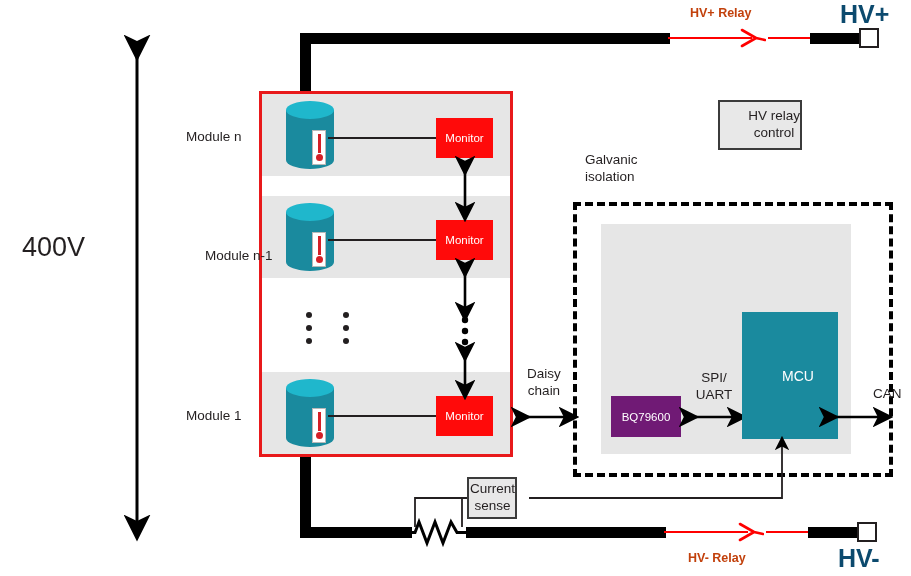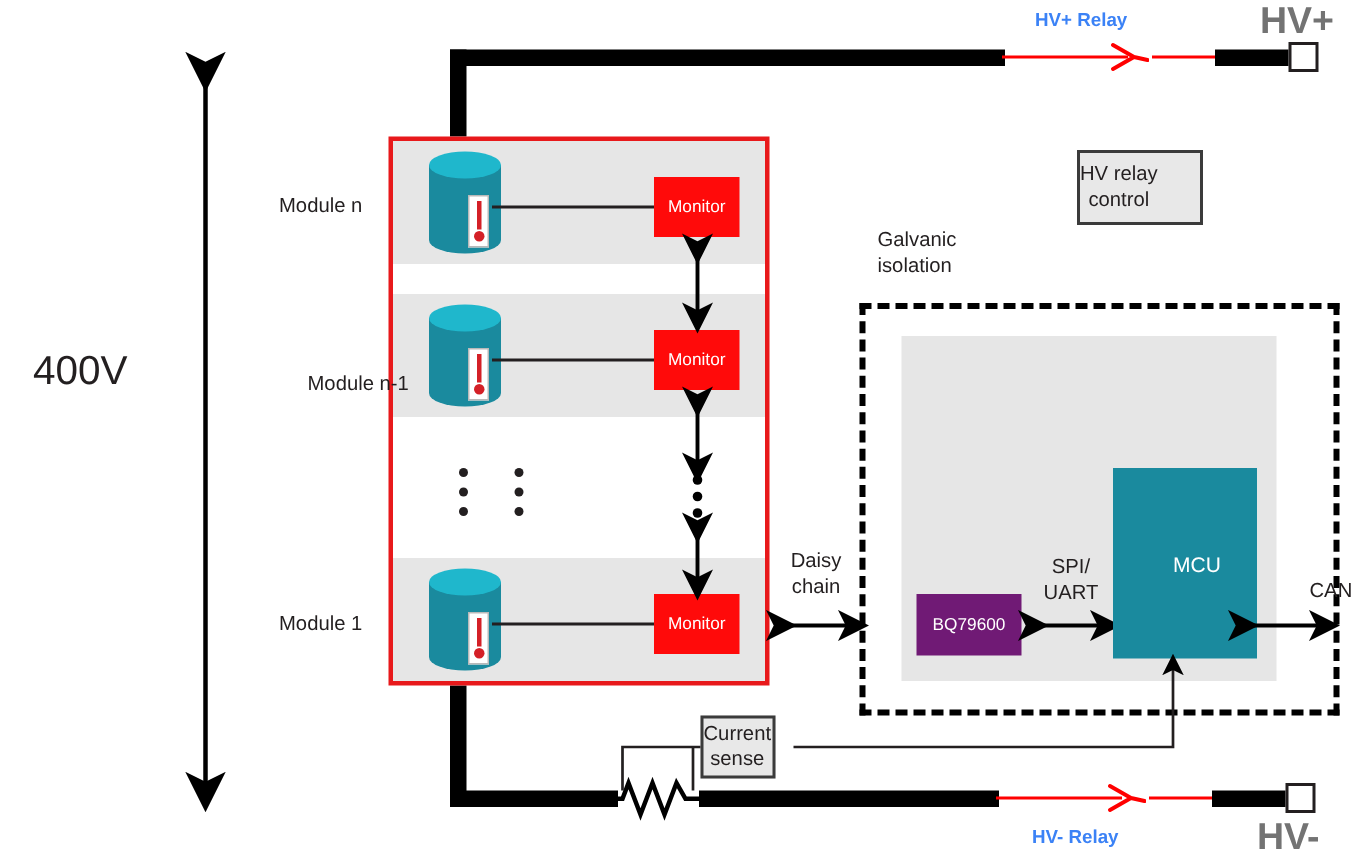--- a/index.html
+++ b/index.html
@@ -31,28 +31,28 @@
     position: absolute;
     color: #231f20;
     font-size: 27px;
     line-height: 1.15;
     white-space: pre;
     text-align: left;
   }
 
   .hv-term-label {
     position: absolute;
-    color: #737373;
+    color: #0c4a6e;
     font-weight: bold;
     font-size: 25px;
     white-space: pre;
   }
   .relay-label {
     position: absolute;
-    color: #3b82f6;
+    color: #c2410c;
     font-weight: bold;
     font-size: 12.5px;
     white-space: pre;
   }
 
   
   .pack-border {
     position: absolute;
     border: 3px solid #e8191b;
     background: #ffffff;
@@ -167,21 +167,21 @@
   .grey-box {
     position: absolute;
     background: #e8e8e8;
     border: 2px solid #3b3b3b;
     box-sizing: border-box;
     color: #231f20;
     font-size: 13.5px;
     line-height: 1.25;
     display: flex;
     align-items: center;
-    justify-content: flex-start;
+    justify-content: flex-end;
     text-align: center;
     white-space: pre;
   }
   .iso-dashed {
     position: absolute;
     border: 4px dashed #000000;
     box-sizing: border-box;
     background: transparent;
   }
   .iso-inner-grey {

